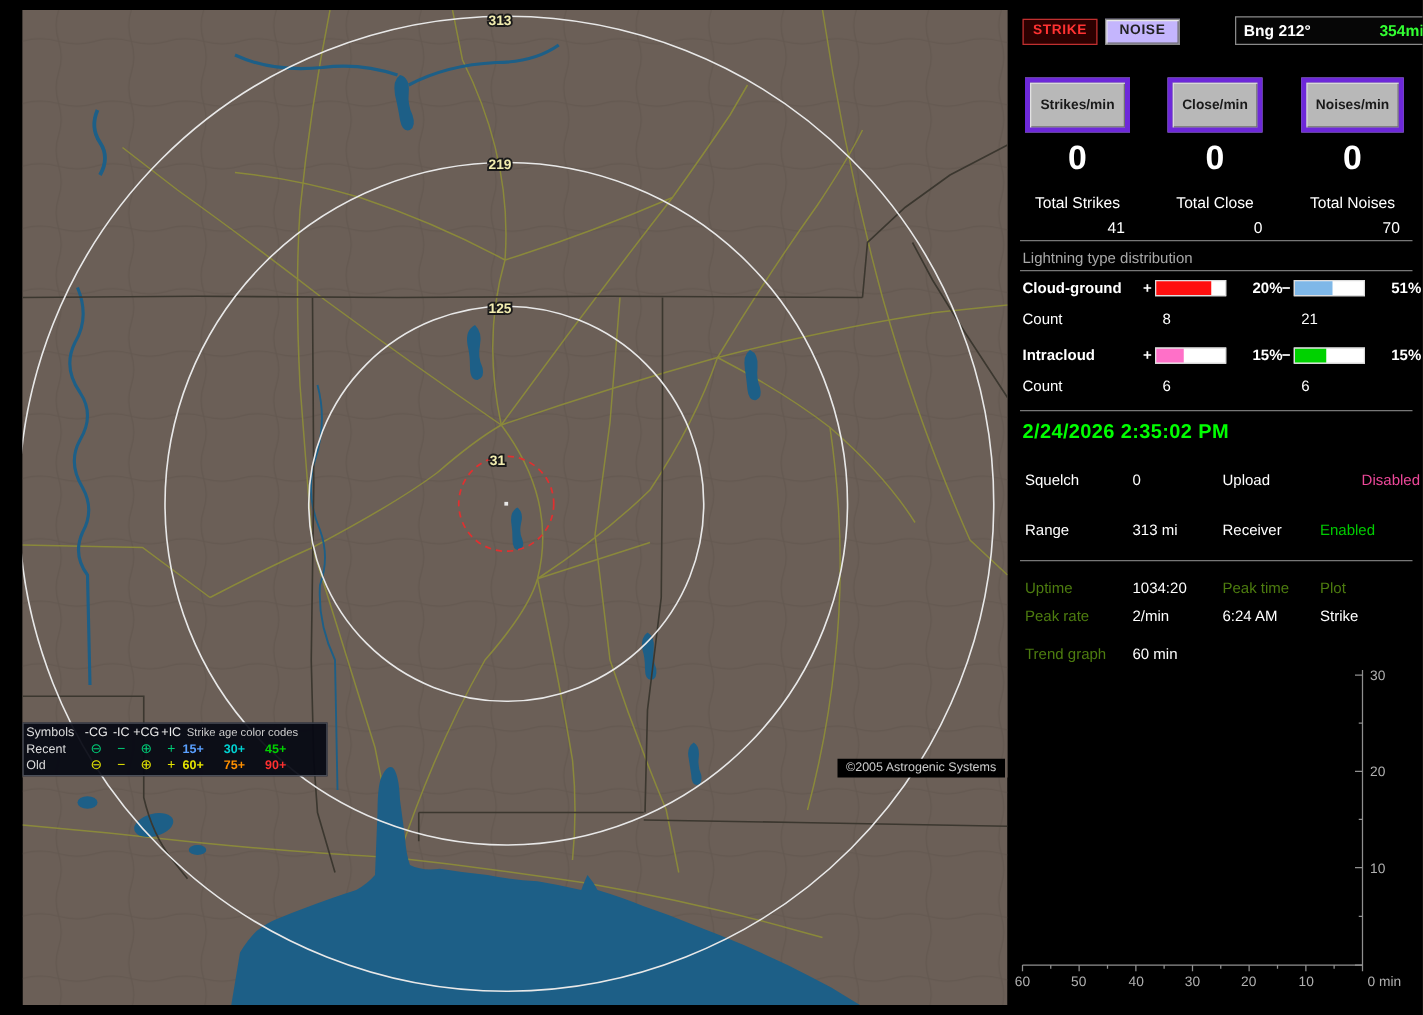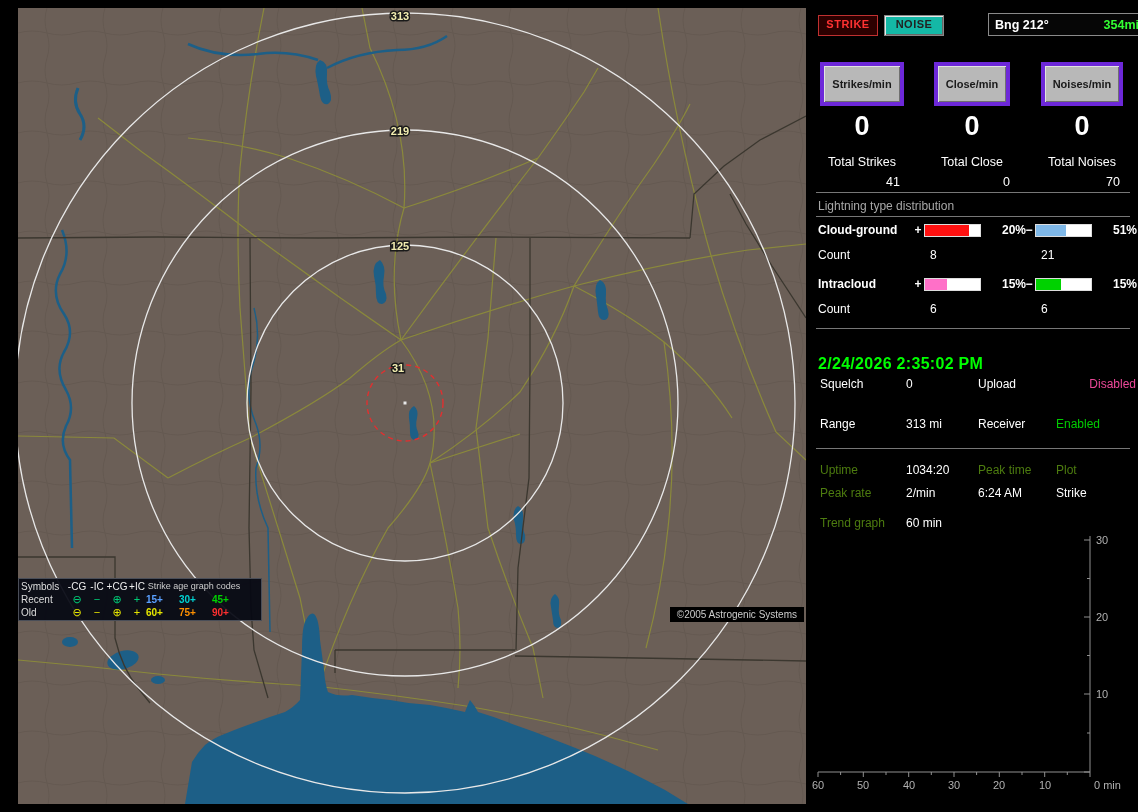--- a/index.html
+++ b/index.html
@@ -23,21 +23,21 @@
   .copyright{position:absolute;right:2px;bottom:0;background:#000;color:#ccc;
              font-size:10px;padding:2px 7px;}
 
   
   .panel{position:absolute;left:806px;top:0;width:332px;height:812px;font-size:12px;}
   .panel .abs{position:absolute;}
 
   .btn-strike{left:12px;top:15px;width:58px;height:19px;background:#2c0000;
               border:1px solid #c03030;color:#ff3232;font-weight:bold;font-size:11px;
               text-align:center;line-height:17px;letter-spacing:.5px;cursor:default;}
-  .btn-noise{left:78px;top:15px;width:58px;height:19px;background:#14b8a6;color:#222;
+  .btn-noise{left:78px;top:15px;width:58px;height:19px;background:#c4b5fd;color:#222;
              font-weight:bold;font-size:11px;text-align:center;line-height:17px;
              border:1px solid #888;box-shadow:inset 1px 1px 0 #e8e8e8,inset -1px -1px 0 #666;
              letter-spacing:.5px;cursor:default;}
   .bearing{left:182px;top:13px;width:144px;height:21px;background:#060606;border:1px solid #8a8a8a;
            display:flex;justify-content:space-between;align-items:center;padding:0 6px;
            font-weight:bold;font-size:12.5px;}
   .bearing .dist{color:#33ff33;}
 
   .rate-col{top:62px;width:104px;text-align:center;}
   .rate-label{display:inline-block;background:#b8b8b8;color:#1a1a1a;font-size:11px;
@@ -53,21 +53,21 @@
   .dist-row,.count-row{left:12px;display:grid;
       grid-template-columns:94px 12px 57px 42px 12px 57px 40px;align-items:center;height:14px;}
   .dist-row b{font-size:12px;}
   .sign{text-align:center;font-weight:bold;}
   .bar{width:55px;height:11px;border:1px solid #ddd;background:#fff;position:relative;}
   .bar i{position:absolute;left:0;top:0;bottom:0;}
   .pct{font-weight:bold;padding-left:21px;}
   .count-row .c1{grid-column:3;padding-left:6px;}
   .count-row .c2{grid-column:6;padding-left:6px;}
 
-  .datetime{left:12px;top:355px;color:#00ff00;font-weight:bold;font-size:16px;letter-spacing:.3px;}
+  .datetime{left:12px;top:337px;color:#00ff00;font-weight:bold;font-size:16px;letter-spacing:.3px;}
 
   .set-row{left:14px;display:grid;grid-template-columns:86px 72px 78px 80px;height:20px;align-items:center;}
   .stat-row{left:14px;display:grid;grid-template-columns:86px 72px 78px 80px;height:20px;align-items:center;}
   .gray{color:#4d7c0f;}
 
   .graph{left:0;top:528px;width:332px;height:280px;}
 </style>
 </head>
 <body>
 
@@ -151,21 +151,21 @@
       </g>
     </svg>
 
     <div class="legend">
       <div class="lg-row">
         <span>Symbols</span>
         <span class="lg-col">-CG</span>
         <span class="lg-col">-IC</span>
         <span class="lg-col">+CG</span>
         <span class="lg-col">+IC</span>
-        <span class="age-h">Strike age graph codes</span>
+        <span class="age-h">Strike age color codes</span>
       </div>
       <div class="lg-row">
         <span>Recent</span>
         <span class="sym" style="color: rgb(0, 204, 119);">⊖</span>
         <span class="sym" style="color: rgb(0, 204, 119);">−</span>
         <span class="sym" style="color: rgb(0, 204, 119);">⊕</span>
         <span class="sym" style="color: rgb(0, 204, 119);">+</span>
         <span class="age" style="color: rgb(90, 160, 255);">15+</span>
         <span class="age" style="color: rgb(0, 210, 210);">30+</span>
         <span class="age" style="color: rgb(0, 210, 0);">45+</span>

